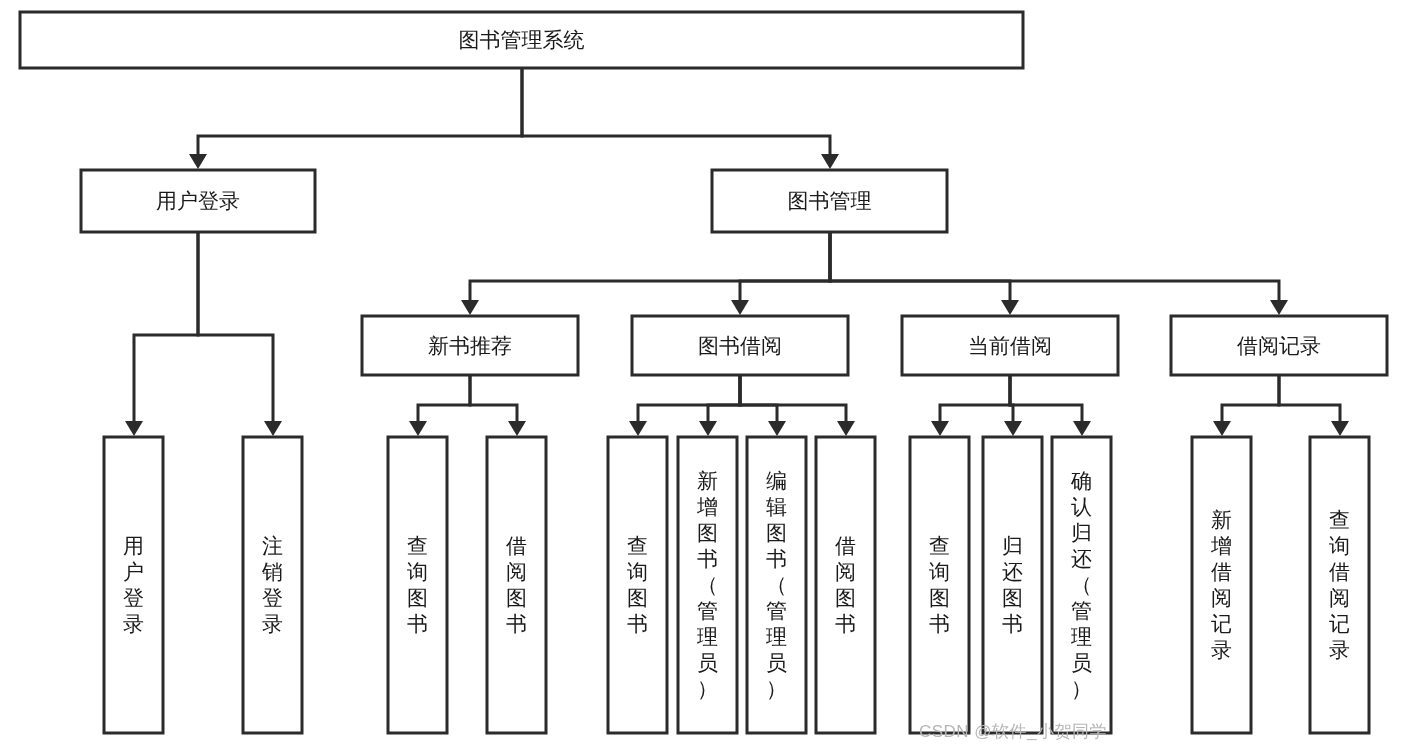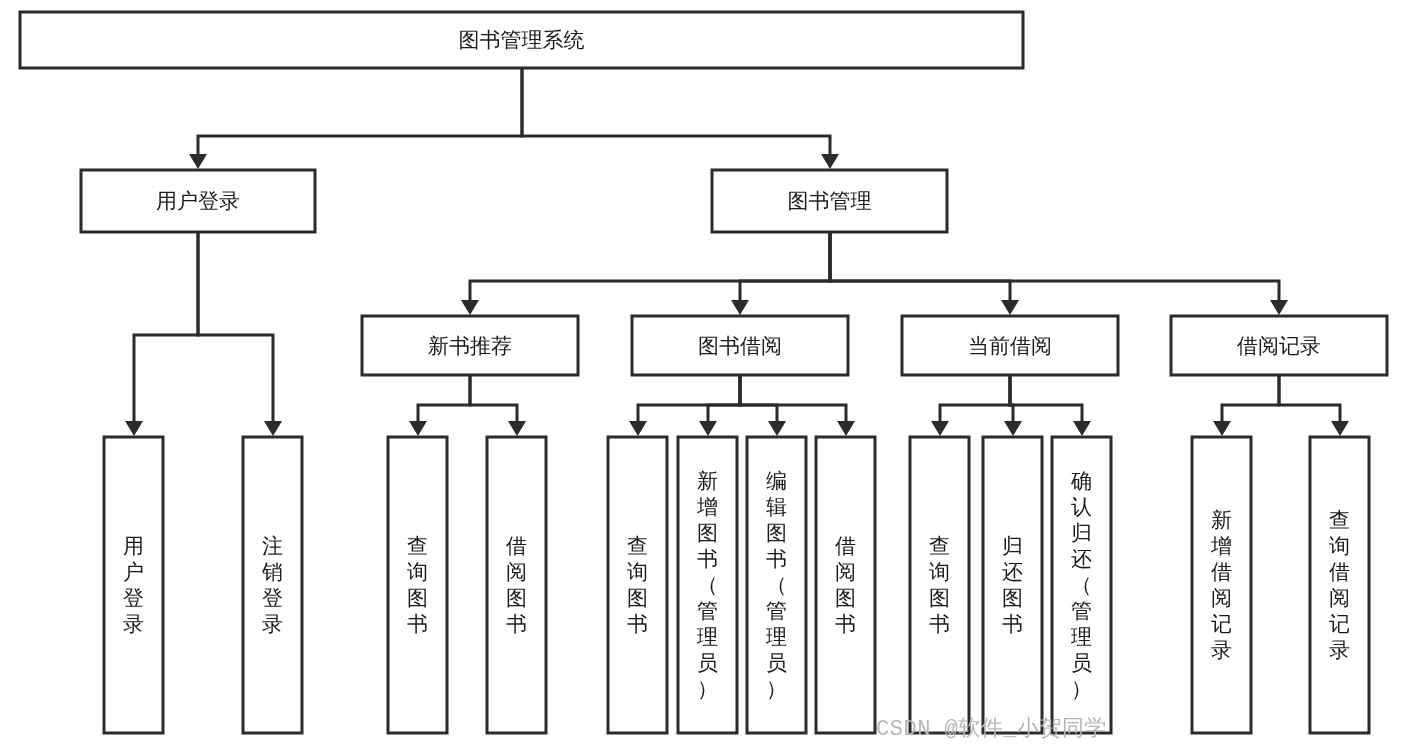--- a/index.html
+++ b/index.html
@@ -52,22 +52,22 @@
     fill: none;
   }
   .arrow-head {
     fill: #2b2b2b;
     stroke: none;
   }
   .watermark-text {
     position: absolute;
     right: 8px;
     bottom: 4px;
-    font-family: Liberation Mono, monospace;
-    font-size: 22px;
+    font-family: Liberation Sans, sans-serif;
+    font-size: 17px;
     color: #b6b6b6;
     white-space: nowrap;
     letter-spacing: 0.5px;
     pointer-events: none;
   }
 </style>
 </head>
 <body>
 
 <div id="diagram-root">

